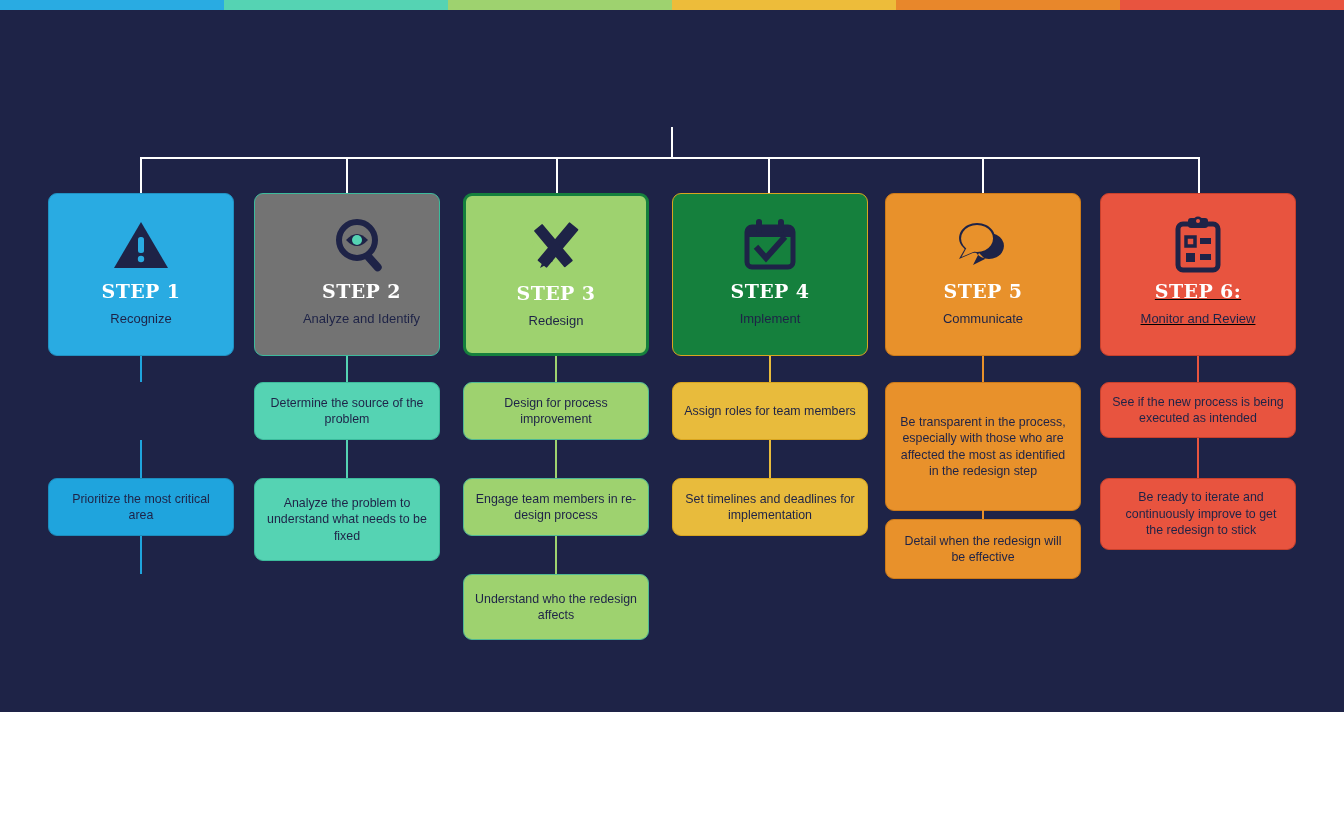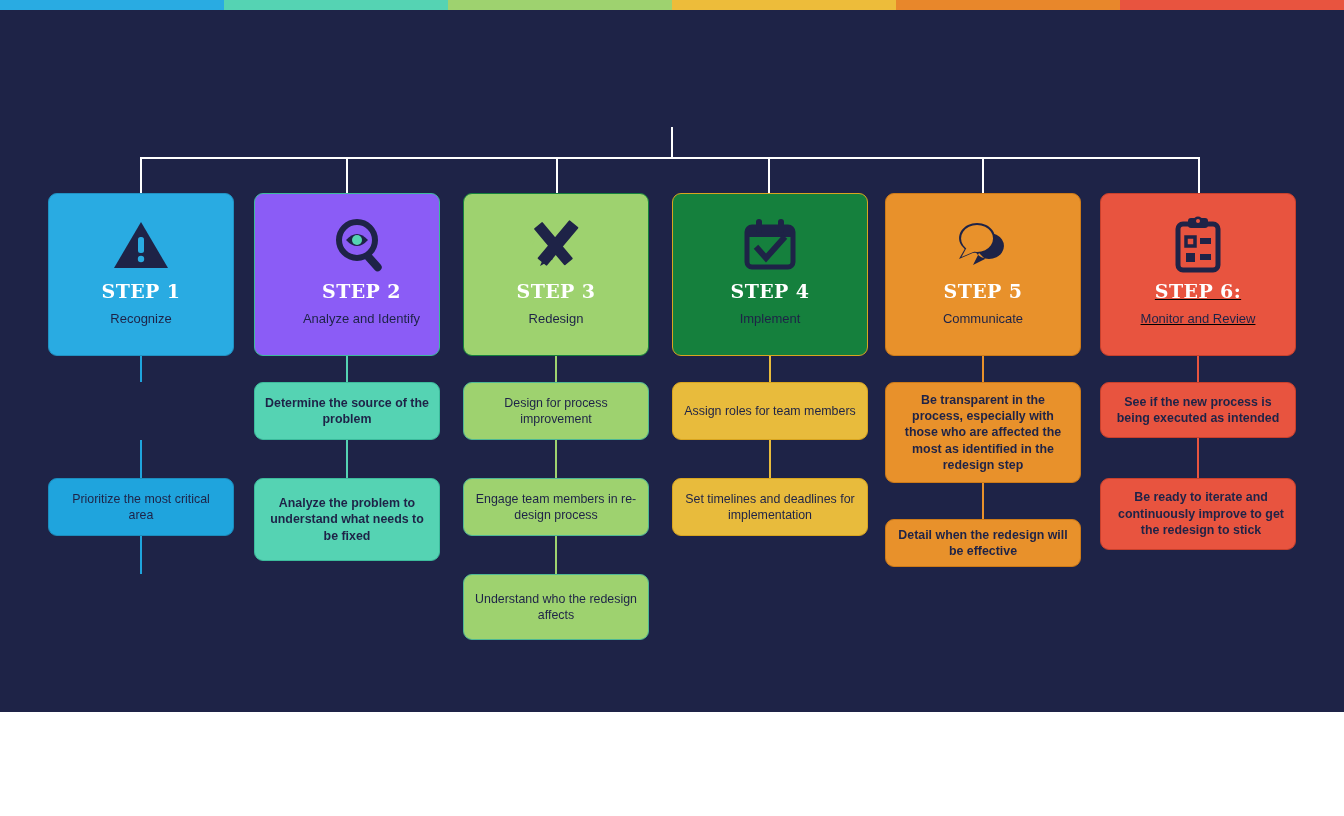--- a/index.html
+++ b/index.html
@@ -45,21 +45,21 @@
     font-size: 13px; color: #1e2347; margin-top: 9px; text-align: center;
     padding: 0 6px; line-height: 1.2;
   }
 
   .sub {
     position: absolute; left: 0; width: 100%; border-radius: 9px;
     display: flex; align-items: center; justify-content: center;
     text-align: center; padding: 8px 10px;
     font-size: 12.4px; line-height: 1.32; color: #1e2347;
   }
-  .sub.bold { font-weight: bold; }
+  .sub.bold { font-weight: normal; }
   .conn { position: absolute; width: 2px; }
 
   
   .footer {
     position: absolute; left: 0; top: 712px; width: 1344px; height: 104px; background: #ffffff;
   }
 </style>
 </head>
 <body>
 
@@ -102,40 +102,40 @@
       <div class="step-label">STEP 1</div>
       <div class="step-name">Recognize</div>
     </div>
     <div class="conn" style="left:92px; top:163px; height:26px; background:#1fa4dd;"></div>
     <div class="conn" style="left:92px; top:247px; height:38px; background:#1fa4dd;"></div>
     <div class="sub" style="top:285px; height:58px; background:#1fa4dd; border:1px solid #1b8cbd;">Prioritize the most critical area</div>
     <div class="conn" style="left:92px; top:343px; height:38px; background:#1fa4dd;"></div>
   </div>
 
   <div class="col" style="left:254px;">
-    <div class="card" style="background:#8b5cf6;border:1px solid #3cbb9c;padding-left:29px;">
+    <div class="card" style="background:#737373;border:1px solid #3cbb9c;padding-left:29px;">
       <span class="icon">
         <svg width="58" height="56" viewBox="0 0 58 56">
           <circle cx="24" cy="23" r="18" fill="none" stroke="#1e2347" stroke-width="6"></circle>
           <path d="M13 23 Q24 11 35 23 Q24 35 13 23 Z" fill="#1e2347"></path>
           <circle cx="24" cy="23" r="5" fill="#55d3b3"></circle>
           <rect x="36" y="34" width="8" height="22" rx="4" fill="#1e2347" transform="rotate(-42 40 45)"></rect>
         </svg>
       </span>
       <div class="step-label">STEP 2</div>
       <div class="step-name">Analyze and Identify</div>
     </div>
     <div class="conn" style="left:92px; top:163px; height:26px; background:#55d3b3;"></div>
     <div class="sub bold" style="top:189px; height:58px; background:#55d3b3; border:1px solid #3cbb9c;">Determine the source of the problem</div>
     <div class="conn" style="left:92px; top:247px; height:38px; background:#55d3b3;"></div>
     <div class="sub bold" style="top:285px; height:83px; background:#55d3b3; border:1px solid #3cbb9c;">Analyze the problem to understand what needs to be fixed</div>
   </div>
 
   <div class="col" style="left:463px;">
-    <div class="card" style="background:#9ed26f;border:1px solid #15803d;">
+    <div class="card" style="background:#9ed26f;border:3px solid #15803d;">
       <span class="icon">
         <svg width="60" height="58" viewBox="0 0 60 58">
           <g fill="#1e2347">
             <rect x="26" y="2" width="12" height="50" rx="1" transform="rotate(40 32 27)"></rect>
             <path d="M14 50 L20 36 L27 43 Z"></path>
             <rect x="22" y="4" width="11" height="48" rx="1" transform="rotate(-40 27 28)"></rect>
           </g>
           <g stroke="#9ed26f" stroke-width="2.4">
             <line x1="10" y1="14" x2="16" y2="12" transform="rotate(-40 27 28)"></line>
           </g>
@@ -180,23 +180,23 @@
           <path d="M24 6 a18 15 0 1 0 0.1 0 Z" fill="#1e2347"></path>
           <path d="M14 28 l-8 14 l16 -7 Z" fill="#1e2347"></path>
           <path d="M24 8 a16 13.5 0 1 0 0.1 0 Z" fill="#e8912b"></path>
           <path d="M14.5 29 l-6 11 l13 -5.5 Z" fill="#e8912b"></path>
         </svg>
       </span>
       <div class="step-label">STEP 5</div>
       <div class="step-name">Communicate</div>
     </div>
     <div class="conn" style="left:97px; top:163px; height:26px; background:#e8912b;"></div>
-    <div class="sub bold" style="top:189px; height:101px; background:#e8912b; border:1px solid #cd7a18;">Be transparent in the process, especially with those who are affected the most as identified in the redesign step</div>
+    <div class="sub bold" style="top:189px; height:129px; background:#e8912b; border:1px solid #cd7a18;">Be transparent in the process, especially with those who are affected the most as identified in the redesign step</div>
     <div class="conn" style="left:97px; top:290px; height:36px; background:#e8912b;"></div>
-    <div class="sub bold" style="top:326px; height:48px; background:#e8912b; border:1px solid #cd7a18;">Detail when the redesign will be effective</div>
+    <div class="sub bold" style="top:326px; height:60px; background:#e8912b; border:1px solid #cd7a18;">Detail when the redesign will be effective</div>
   </div>
 
   <div class="col wide" style="left:1100px;">
     <div class="card" style="background:#e8543f;border:1px solid #c8402c;text-decoration:underline;">
       <span class="icon">
         <svg width="52" height="58" viewBox="0 0 52 58">
           <rect x="6" y="8" width="40" height="46" rx="5" fill="none" stroke="#1e2347" stroke-width="5"></rect>
           <rect x="16" y="2" width="20" height="10" rx="3" fill="#1e2347"></rect>
           <circle cx="26" cy="5" r="4.5" fill="#1e2347"></circle>
           <circle cx="26" cy="5" r="2" fill="#e8543f"></circle>

